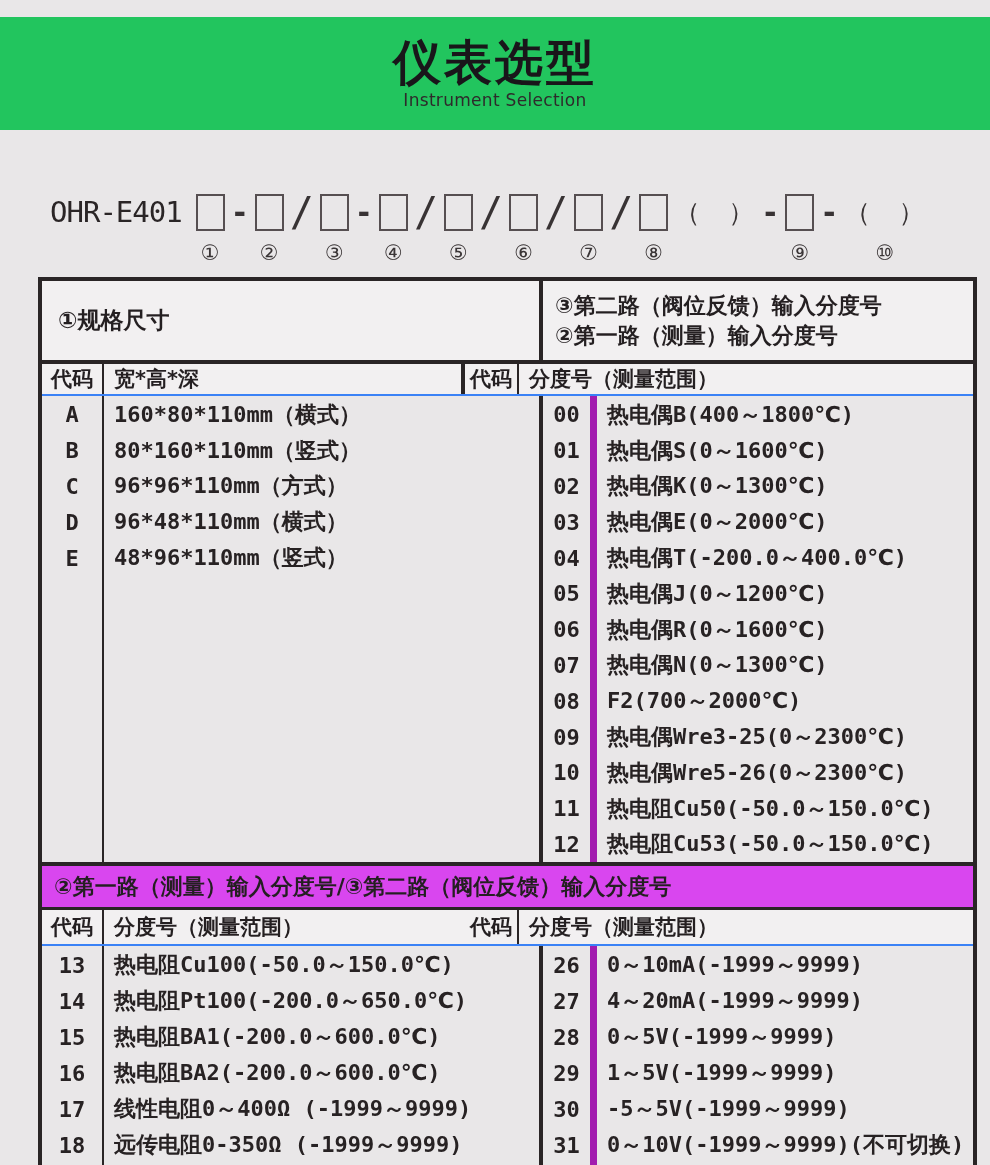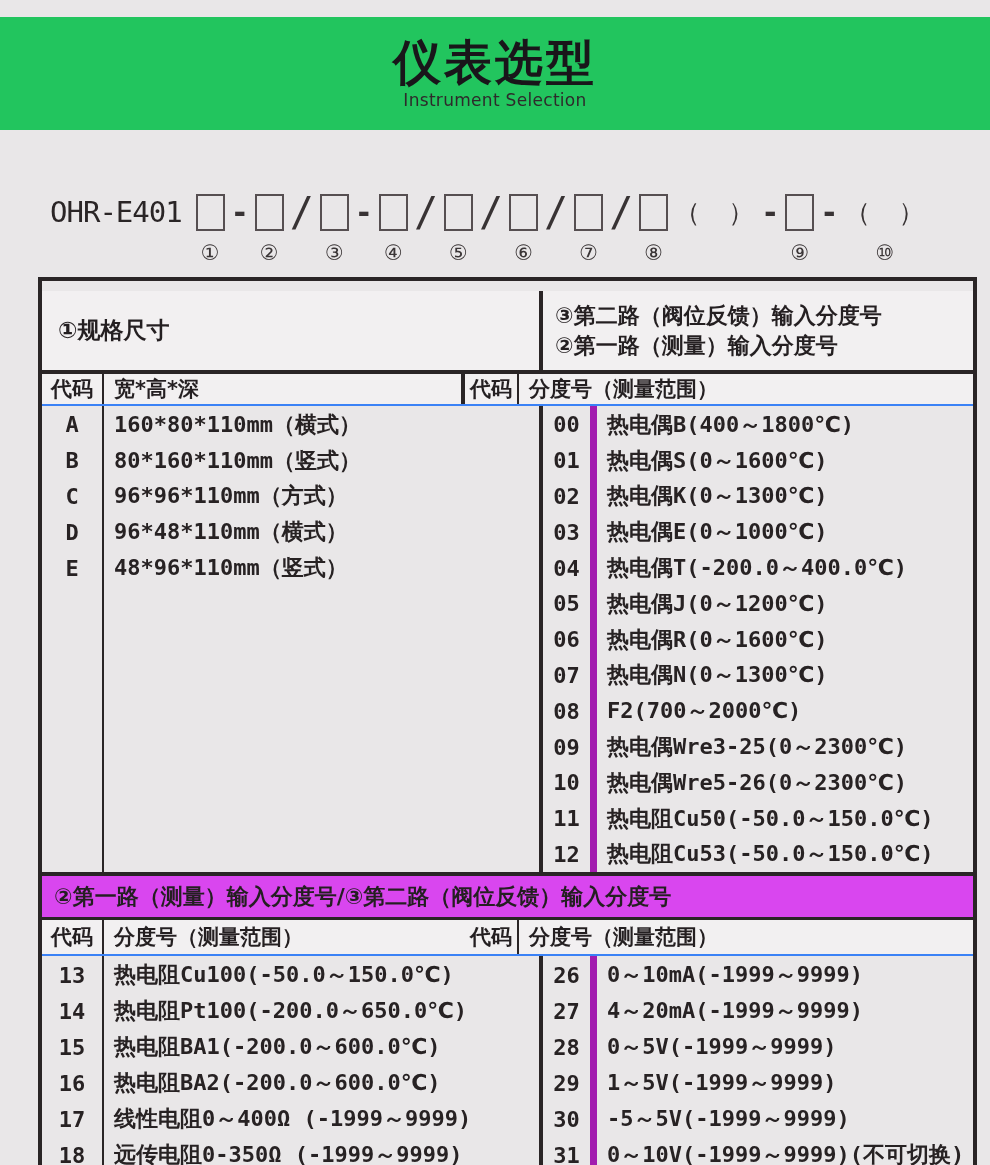--- a/index.html
+++ b/index.html
@@ -38,21 +38,21 @@
   .sep.slash { font-size:40px; font-weight:500; }
   .sep.paren { font-size:26px; font-weight:500; letter-spacing:1px; }
 
   
   .tbl {
     position:absolute; left:38px; top:277px;
     width:939px;
     border:4px solid #2a2526;
     background:#e9e7e8;
   }
-  .hrow1 { display:flex; height:83px; background:#f2f0f1; border-bottom:4px solid #2a2526;margin-top:10px; }
+  .hrow1 { display:flex; height:83px; background:#f2f0f1; border-bottom:4px solid #2a2526; }
   .h1left { width:501px; border-right:4px solid #2a2526; display:flex; align-items:center;
     padding-left:16px; font-size:23px; font-weight:700; }
   .h1right { flex:1; display:flex; flex-direction:column; justify-content:center;
     padding-left:12px; font-size:22px; font-weight:700; line-height:30px; }
 
   .colhead { display:flex; height:32px; background:#f2f0f1; border-bottom:2px solid #3b82f6;
     font-size:21px; font-weight:700; }
   .colhead2 { height:36px; }
   .c { display:flex; align-items:center; }
   .c1 { width:62px;  border-right:2px solid #2a2526; justify-content:center; }
@@ -260,21 +260,21 @@
           <div class="line">08</div>
           <div class="line">09</div>
           <div class="line">10</div>
           <div class="line">11</div>
           <div class="line">12</div>
         </div>
       <div class="bc bc4">
           <div class="line">热电偶B(400～1800℃)</div>
           <div class="line">热电偶S(0～1600℃)</div>
           <div class="line">热电偶K(0～1300℃)</div>
-          <div class="line">热电偶E(0～1000℃)</div>
+          <div class="line">热电偶E(0～2000℃)</div>
           <div class="line">热电偶T(-200.0～400.0℃)</div>
           <div class="line">热电偶J(0～1200℃)</div>
           <div class="line">热电偶R(0～1600℃)</div>
           <div class="line">热电偶N(0～1300℃)</div>
           <div class="line">F2(700～2000℃)</div>
           <div class="line">热电偶Wre3-25(0～2300℃)</div>
           <div class="line">热电偶Wre5-26(0～2300℃)</div>
           <div class="line">热电阻Cu50(-50.0～150.0℃)</div>
           <div class="line">热电阻Cu53(-50.0～150.0℃)</div>
         </div>

